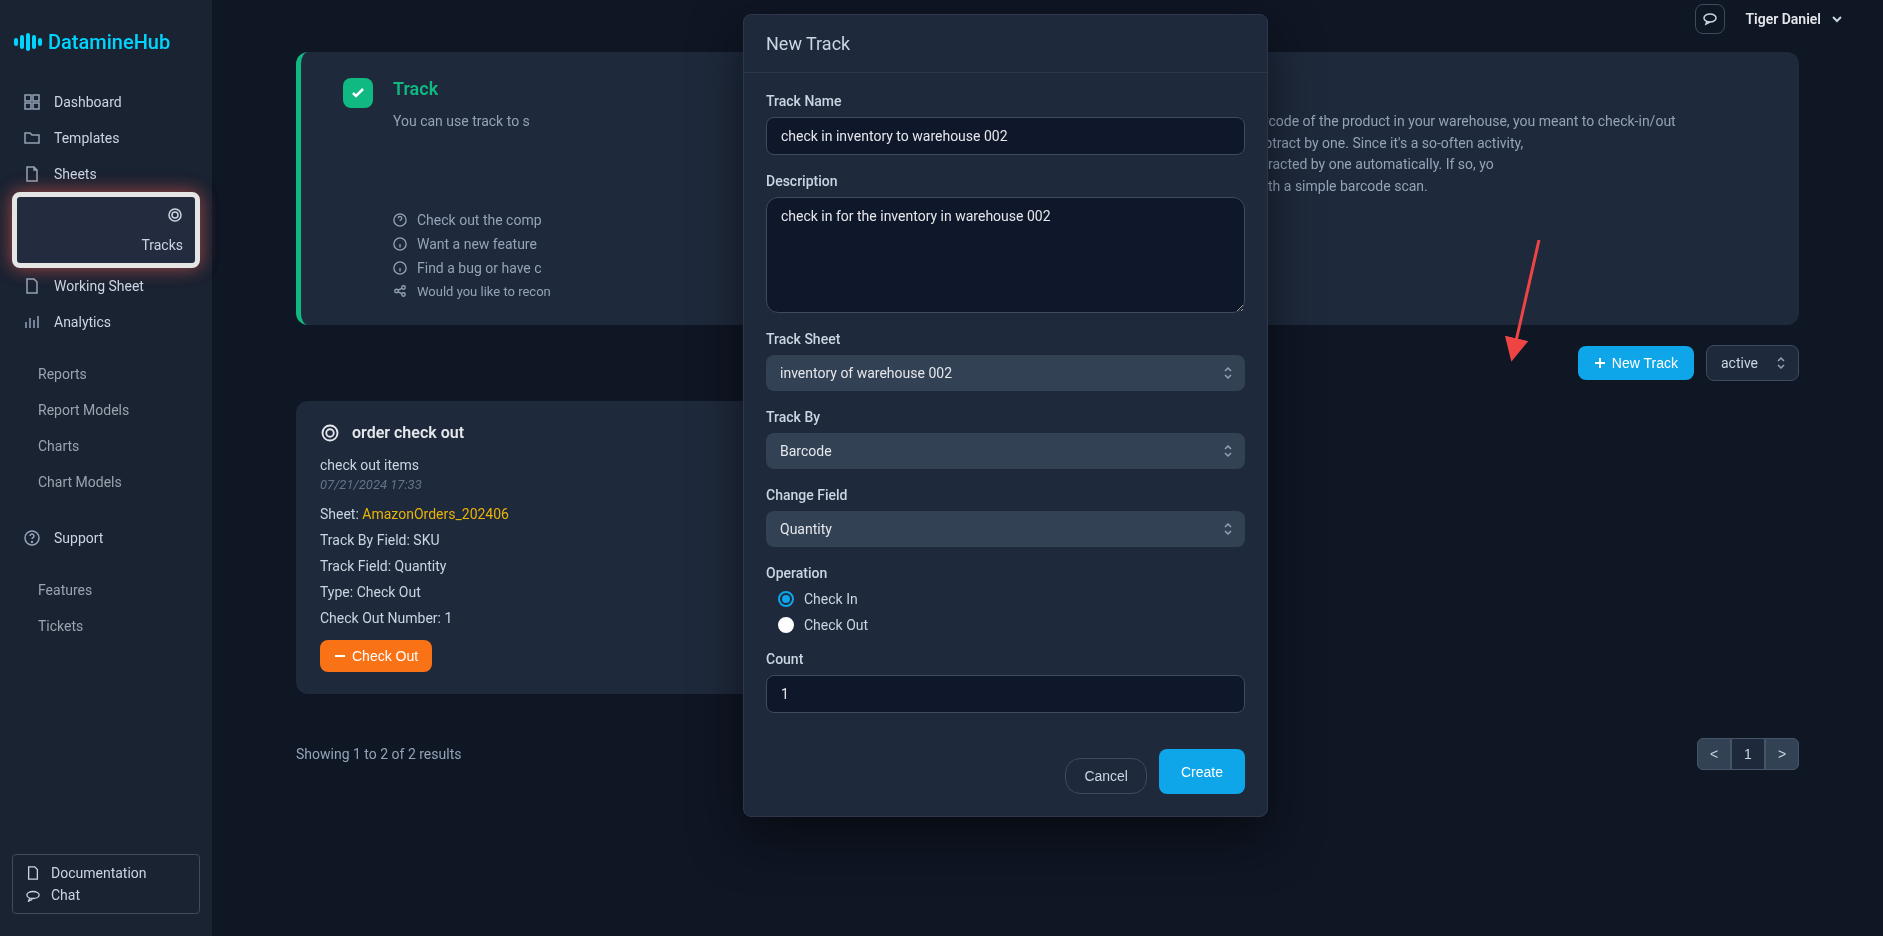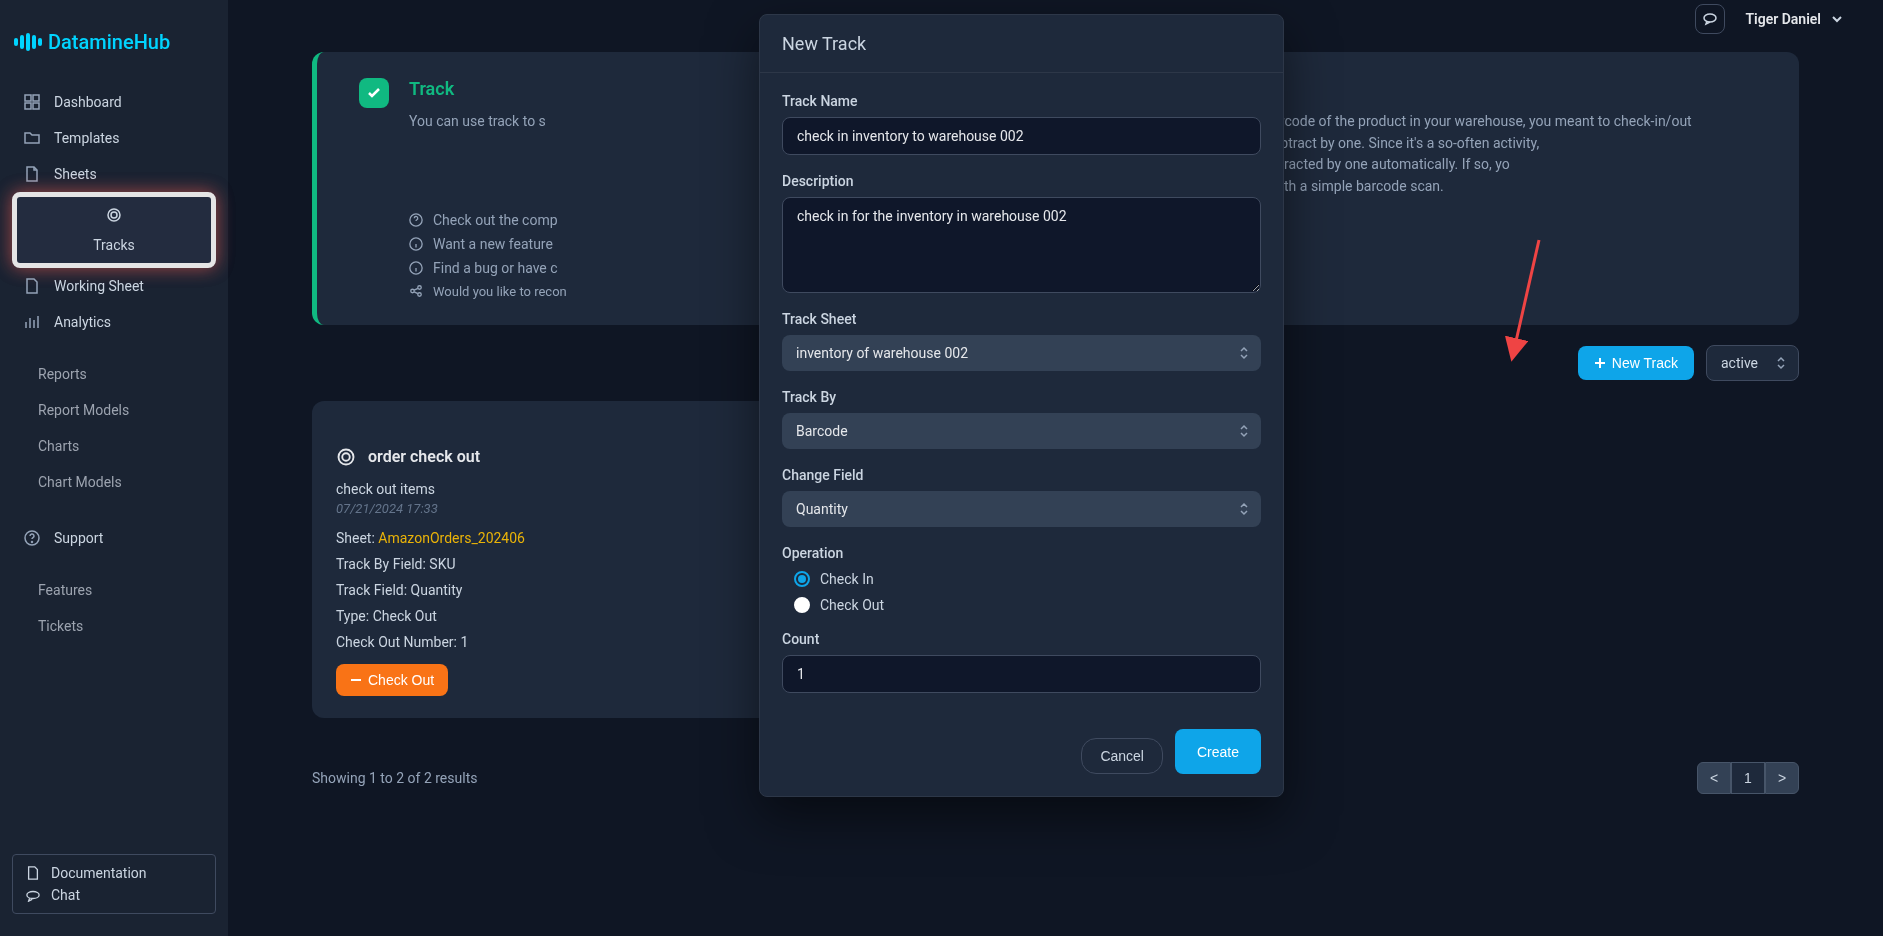--- a/index.html
+++ b/index.html
@@ -6,38 +6,38 @@
 body {
   font-family: -apple-system, BlinkMacSystemFont, "Segoe UI", Roboto, sans-serif;
   background: #0f1624;
   color: #e5e7eb;
   width: 1883px;
   height: 936px;
   overflow: hidden;
   display: flex;
 }
 .sidebar {
-  width: 228px;
+  width: 212px;
   background: #1a2332;
   display: flex;
   flex-direction: column;
   padding: 10px 0;
 }
 .logo-wrap {
   display: flex;
   align-items: center;
   gap: 6px;
   padding: 20px 14px 30px 14px;
 }
 .logo-bars { display: flex; align-items: center; gap: 2px; }
 .logo-bar { width: 4px; border-radius: 2px; }
 .logo-text { font-size: 20px; color: #00d4ff; font-weight: 500; }
 .nav-group { display: flex; flex-direction: column; padding: 0 12px; }
 .nav-item {
-  display: flex; align-items: center; gap: 14px;
+  display: flex; align-items: flex-end; gap: 14px;
   padding: 10px 12px; border-radius: 8px;
   color: #cbd5e1; font-size: 14px; cursor: pointer;
 }
 .nav-item.active {
   background: #232c3f;
   border: 5px solid #e5e5e5;
   box-shadow: 0 0 18px rgba(249,115,22,0.35), 0 0 18px rgba(236,72,153,0.35);
   flex-direction: column;
 }
 .nav-icon { width: 16px; height: 16px; display: flex; align-items: center; justify-content: center; flex-shrink: 0; }
@@ -88,21 +88,21 @@
   background: #1e293b; border: 1px solid #3f4a5f; color: #cbd5e1;
   border-radius: 8px; padding: 9px 40px 9px 14px; font-size: 14px; position: relative;
 }
 .arrow-annot {
   position: absolute; top: -110px; right: 240px; pointer-events: none;
 }
 .card {
   background: #1e293b; border-radius: 12px; padding: 22px 24px;
   width: 810px; position: relative;
 }
-.card-head { display: flex; gap: 12px; margin-bottom: 14px; margin-top: 24px; }
+.card-head { display: flex; gap: 12px; margin-bottom: 14px; }
 .card-title { font-size: 16px; font-weight: 600; color: #e5e7eb; }
 .card-desc { color: #cbd5e1; font-size: 14px; margin-bottom: 4px; }
 .card-time { color: #64748b; font-size: 13px; font-style: italic; margin-bottom: 14px; }
 .card-rows { display: flex; flex-direction: column; gap: 10px; font-size: 14px; color: #cbd5e1; }
 .card-rows .link { color: #eab308; }
 .btn-orange {
   background: #f97316; color: #fff; border: none; padding: 8px 14px;
   border-radius: 8px; font-size: 14px; margin-top: 14px; display: inline-flex; align-items: center; gap: 6px; cursor: pointer;
 }
 .card-menu { position: absolute; top: 18px; right: 18px; color: #94a3b8; font-size: 18px; }
@@ -122,21 +122,21 @@
   box-shadow: 0 20px 50px rgba(0,0,0,0.5); z-index: 50;
 }
 .modal-head { padding: 18px 22px; border-bottom: 1px solid #2d3748; font-size: 18px; color: #cbd5e1; }
 .modal-body { padding: 20px 22px; display: flex; flex-direction: column; gap: 18px; }
 .form-group { display: flex; flex-direction: column; gap: 8px; }
 .form-label { font-size: 14px; color: #cbd5e1; font-weight: 500; }
 .form-input, .form-textarea, .form-select {
   background: #0f172a; border: 1px solid #3f4a5f; border-radius: 8px;
   padding: 10px 14px; color: #e5e7eb; font-size: 14px; font-family: inherit;
 }
-.form-textarea { resize: vertical; height: 96px; }
+.form-textarea { resize: vertical; height: 116px; border-radius: 12px; }
 .form-select-wrap { position: relative; }
 .form-select-wrap .form-select { background: #334155; width: 100%; appearance: none; border: none; padding-right: 40px; }
 .select-chevrons { position: absolute; right: 12px; top: 50%; transform: translateY(-50%); pointer-events: none; color: #94a3b8; }
 .radio-group { display: flex; flex-direction: column; gap: 10px; padding-top: 2px; }
 .radio-row { display: flex; align-items: center; gap: 10px; font-size: 14px; color: #cbd5e1; margin-left: 12px; }
 .radio-dot {
   width: 16px; height: 16px; border-radius: 50%; border: 2px solid #64748b; display: flex; align-items: center; justify-content: center;
 }
 .radio-dot.sel { border-color: #0ea5e9; }
 .radio-dot.sel::after { content: ""; width: 8px; height: 8px; border-radius: 50%; background: #0ea5e9; }

